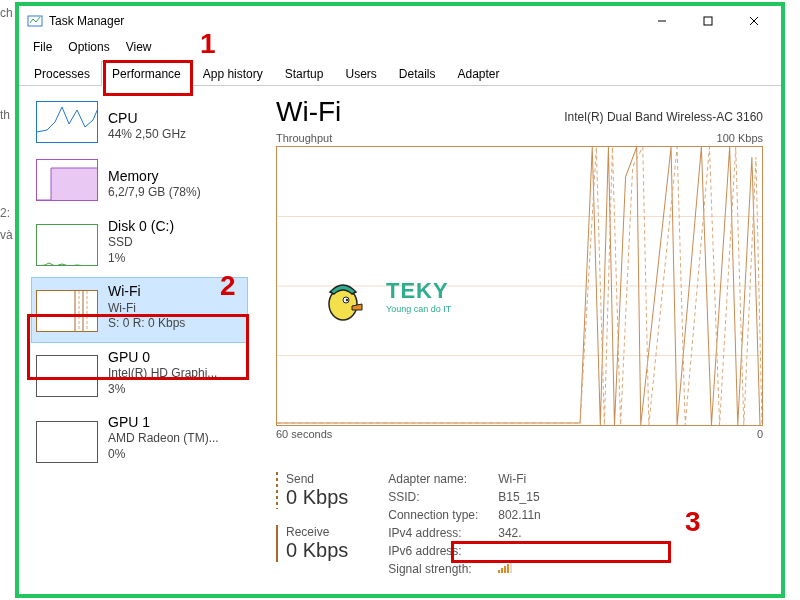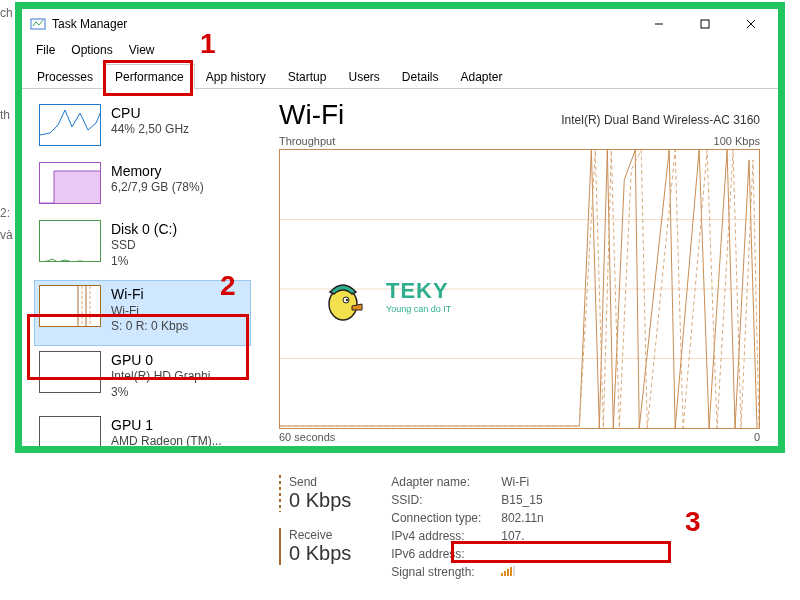--- a/index.html
+++ b/index.html
@@ -1,31 +1,31 @@
 <!DOCTYPE html>
 <html><head>
 <meta charset="utf-8">
 <style>
   * { box-sizing: border-box; margin: 0; padding: 0; font-family: "Segoe UI", Tahoma, sans-serif; }
   body { background: #fff; width: 800px; height: 600px; overflow: hidden; position: relative; }
-  .window { position: absolute; left: 15px; top: 2px; width: 770px; height: 451px; border: 7px solid #22c55e; background: #fff; }
+  .window { position: absolute; left: 15px; top: 2px; width: 770px; height: 596px; border: 4px solid #22c55e; background: #fff; }
   .titlebar { height: 30px; display: flex; align-items: center; padding: 0 4px 0 8px; }
   .title-icon { width: 16px; height: 16px; margin-right: 6px; display: flex; align-items: center; justify-content: center; }
   .title-text { font-size: 12px; flex: 1; }
   .winbtns { display: flex; height: 100%; }
   .winbtn { width: 46px; height: 100%; display: flex; align-items: center; justify-content: center; cursor: pointer; }
   .winbtn svg { width: 10px; height: 10px; }
   .menubar { height: 22px; display: flex; align-items: center; padding: 0 6px; font-size: 12px; }
   .menu-item { padding: 2px 8px; cursor: pointer; }
   .tabs { height: 28px; display: flex; align-items: flex-end; padding: 0 4px; border-bottom: 1px solid #ccc; font-size: 12px; }
   .tab { padding: 5px 10px; border: 1px solid transparent; border-bottom: none; cursor: pointer; position: relative; top: 1px; }
   .tab.active { border-color: #ccc; background: #fff; }
   .body { display: flex; height: calc(100% - 80px); }
   .sidepane { width: 235px; padding: 10px 6px 6px 12px; overflow: hidden; }
-  .card { display: flex; gap: 10px; padding: 4px 4px 10px 4px; cursor: pointer; border: 1px solid transparent; }
+  .card { display: flex; gap: 10px; padding: 4px 4px 10px 4px; cursor: pointer; border: 1px solid transparent; align-items: flex-end; }
   .card.selected { background: #cfe8ff; border: 1px solid #99c9ef; }
   .thumb { width: 62px; height: 42px; border: 1px solid; background: #fff; position: relative; overflow: hidden; }
   .thumb.cpu { border-color: #1f77d0; }
   .thumb.mem { border-color: #a154c4; }
   .thumb.disk { border-color: #4c9a4c; }
   .thumb.wifi { border-color: #a86b2c; }
   .thumb.gpu { border-color: #555; }
   .card-info { font-size: 12px; line-height: 1.3; color: #444; }
   .card-title { font-size: 14px; color: #000; }
   .mainpane { flex: 1; padding: 10px 18px 6px 22px; position: relative; }
@@ -228,21 +228,21 @@
           </div>
         </div>
         <div class="stat-col2">
           <div>Adapter name:</div>
           <div>Wi-Fi</div>
           <div>SSID:</div>
           <div>B15_15</div>
           <div>Connection type:</div>
           <div>802.11n</div>
           <div>IPv4 address:</div>
-          <div>107.</div>
+          <div>342.</div>
           <div>IPv6 address:</div>
           <div></div>
           <div>Signal strength:</div>
           <div>
             <span class="signal-bars">
               <span style="height:3px"></span>
                 <span style="height:5px"></span>
                 <span style="height:7px"></span>
                 <span style="height:9px"></span>
                 <span style="height:10px;background:#ddd"></span>

